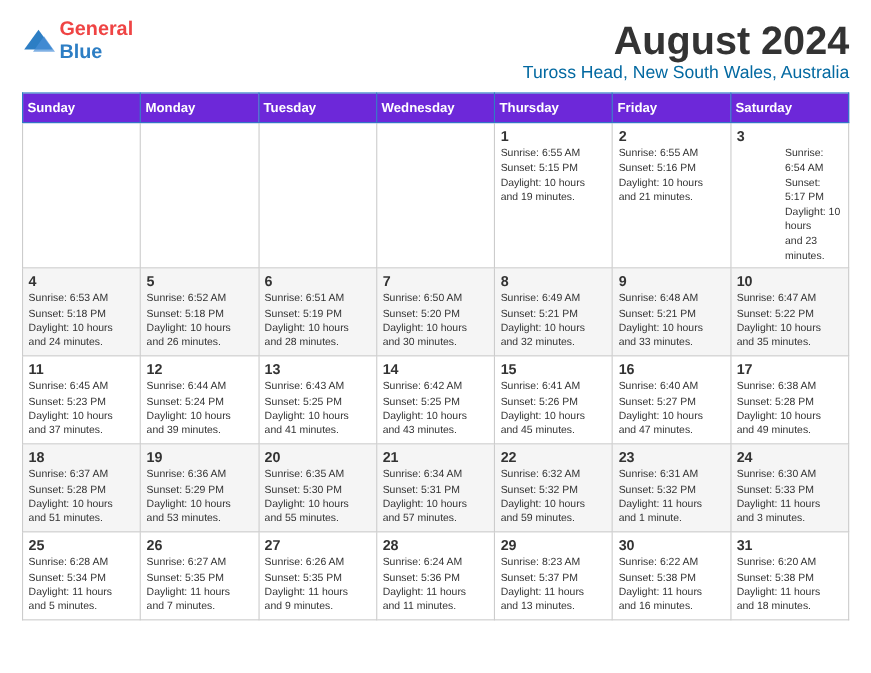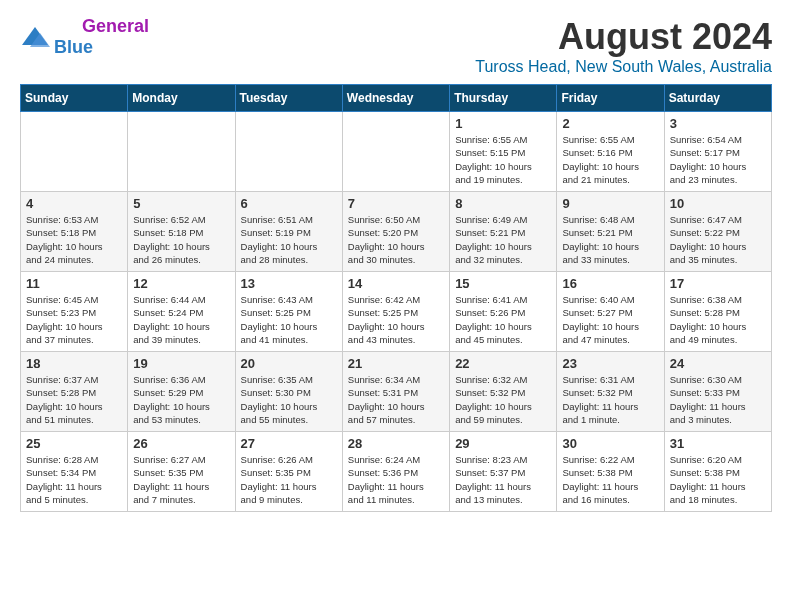--- a/index.html
+++ b/index.html
@@ -36,21 +36,21 @@
     .subtitle {
       font-size: 16px;
       color: #0369a1;
     }
     table {
       width: 100%;
       border-collapse: collapse;
       table-layout: fixed;
     }
     th {
-      background-color: #0c4a6e;
+      background-color: #6d28d9;
       color: #fff;
       font-size: 12px;
       font-weight: bold;
       padding: 6px 4px;
       text-align: left;
       border: 1px solid #2d7ec4;
     }
     td {
       border: 1px solid #ccc;
       vertical-align: top;
@@ -84,21 +84,21 @@
 </head>
 <body>
 
 <div class="header">
   <div class="logo">
     <svg class="logo-icon" viewBox="0 0 30 24" xmlns="http://www.w3.org/2000/svg">
       <polygon points="15,2 28,20 2,20" fill="#2d7ec4"></polygon>
       <polygon points="20,8 30,22 10,22" fill="#4a90d9" opacity="0.7"></polygon>
     </svg>
     <div>
-      <span style="font-size:18px;font-weight:bold;color:#a21caf;margin-left:28px;">General</span><br>
+      <span style="font-size:18px;font-weight:bold;color:#ef4444;">General</span><br>
       <span style="font-size:18px;font-weight:bold;color:#2d7ec4;">Blue</span>
     </div>
   </div>
   <div class="title-block">
     <div class="main-title">August 2024</div>
     <div class="subtitle">Tuross Head, New South Wales, Australia</div>
   </div>
 </div>
 
 <table>
@@ -128,21 +128,21 @@
         </td>
         <td>
           <span class="day-number">2</span>
           <div class="day-info" style="white-space: pre-line;">Sunrise: 6:55 AM
 Sunset: 5:16 PM
 Daylight: 10 hours
 and 21 minutes.</div>
         </td>
         <td>
           <span class="day-number">3</span>
-          <div class="day-info" style="white-space: pre-line;">Sunrise: 6:54 AM
+          <div class="day-info" style="white-space: pre-line; margin-left: 44px;">Sunrise: 6:54 AM
 Sunset: 5:17 PM
 Daylight: 10 hours
 and 23 minutes.</div>
         </td>
       </tr>
       <tr>
         <td>
           <span class="day-number">4</span>
           <div class="day-info" style="white-space: pre-line;">Sunrise: 6:53 AM
 Sunset: 5:18 PM

